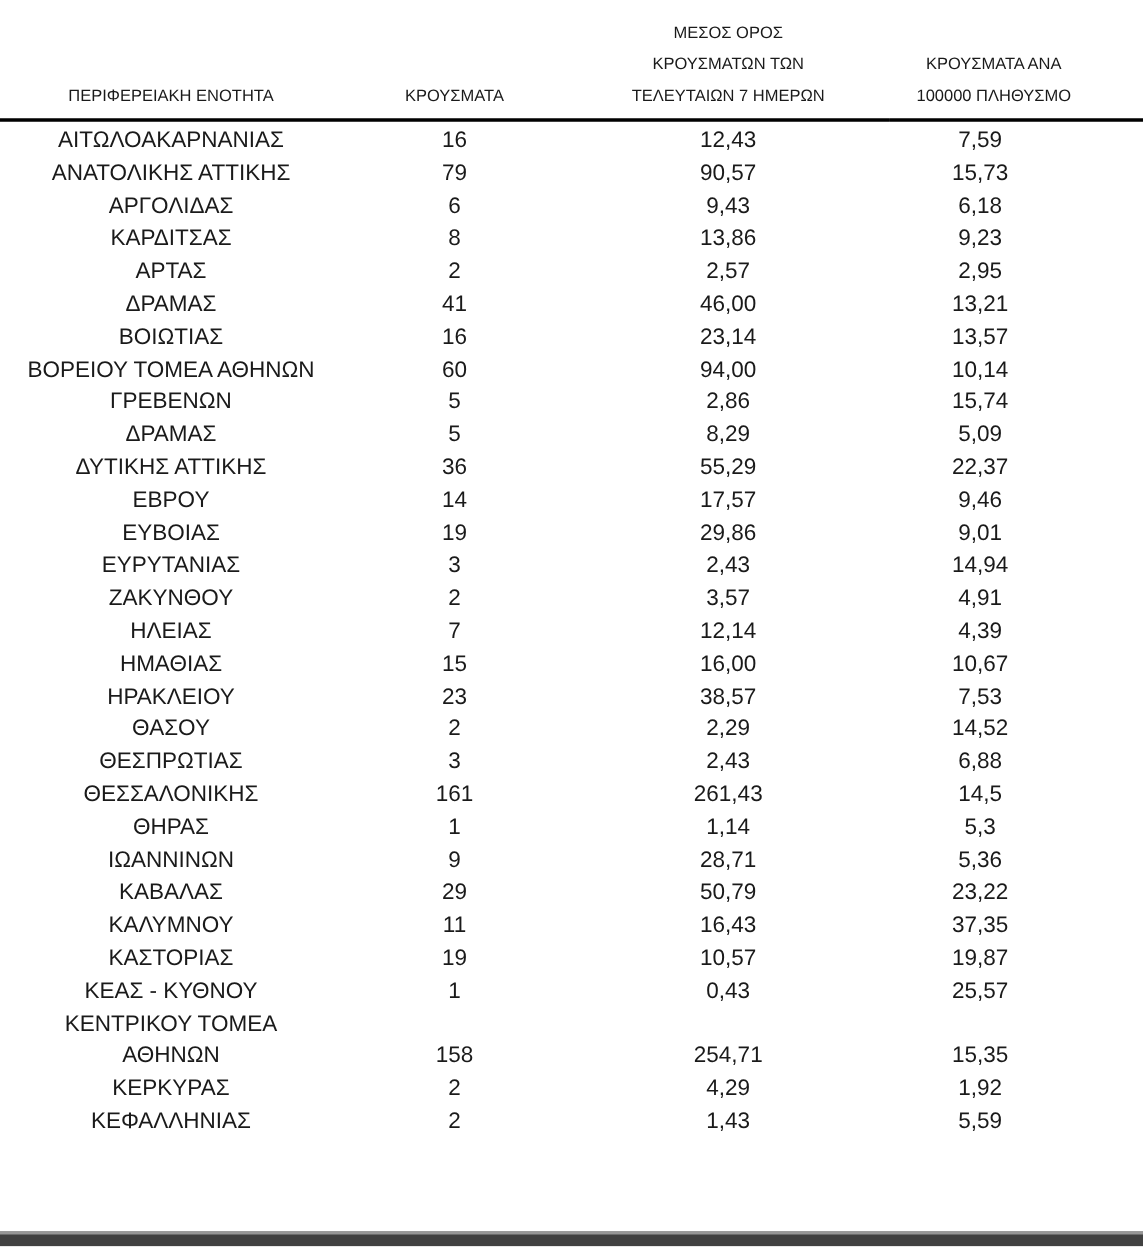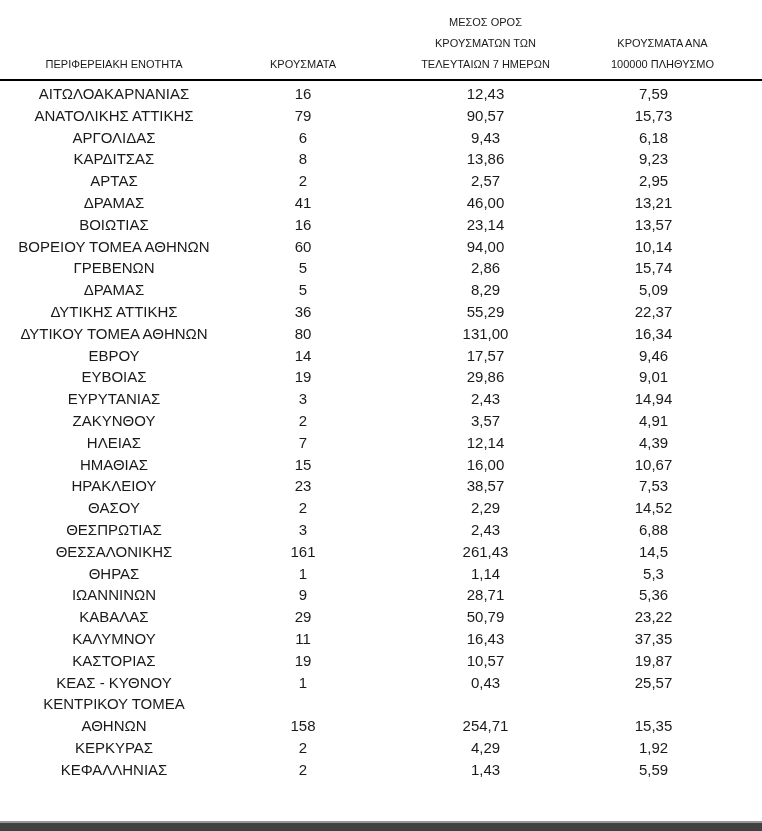--- a/index.html
+++ b/index.html
@@ -140,26 +140,20 @@
           <td>8,29</td>
           <td>5,09</td>
         </tr>
         <tr>
           <td>ΔΥΤΙΚΗΣ ΑΤΤΙΚΗΣ</td>
           <td>36</td>
           <td>55,29</td>
           <td>22,37</td>
         </tr>
         <tr>
-          <td>ΔΥΤΙΚΟΥ ΤΟΜΕΑ ΑΘΗΝΩΝ</td>
-          <td>80</td>
-          <td>131,00</td>
-          <td>16,34</td>
-        </tr>
-        <tr>
           <td>ΕΒΡΟΥ</td>
           <td>14</td>
           <td>17,57</td>
           <td>9,46</td>
         </tr>
         <tr>
           <td>ΕΥΒΟΙΑΣ</td>
           <td>19</td>
           <td>29,86</td>
           <td>9,01</td>

